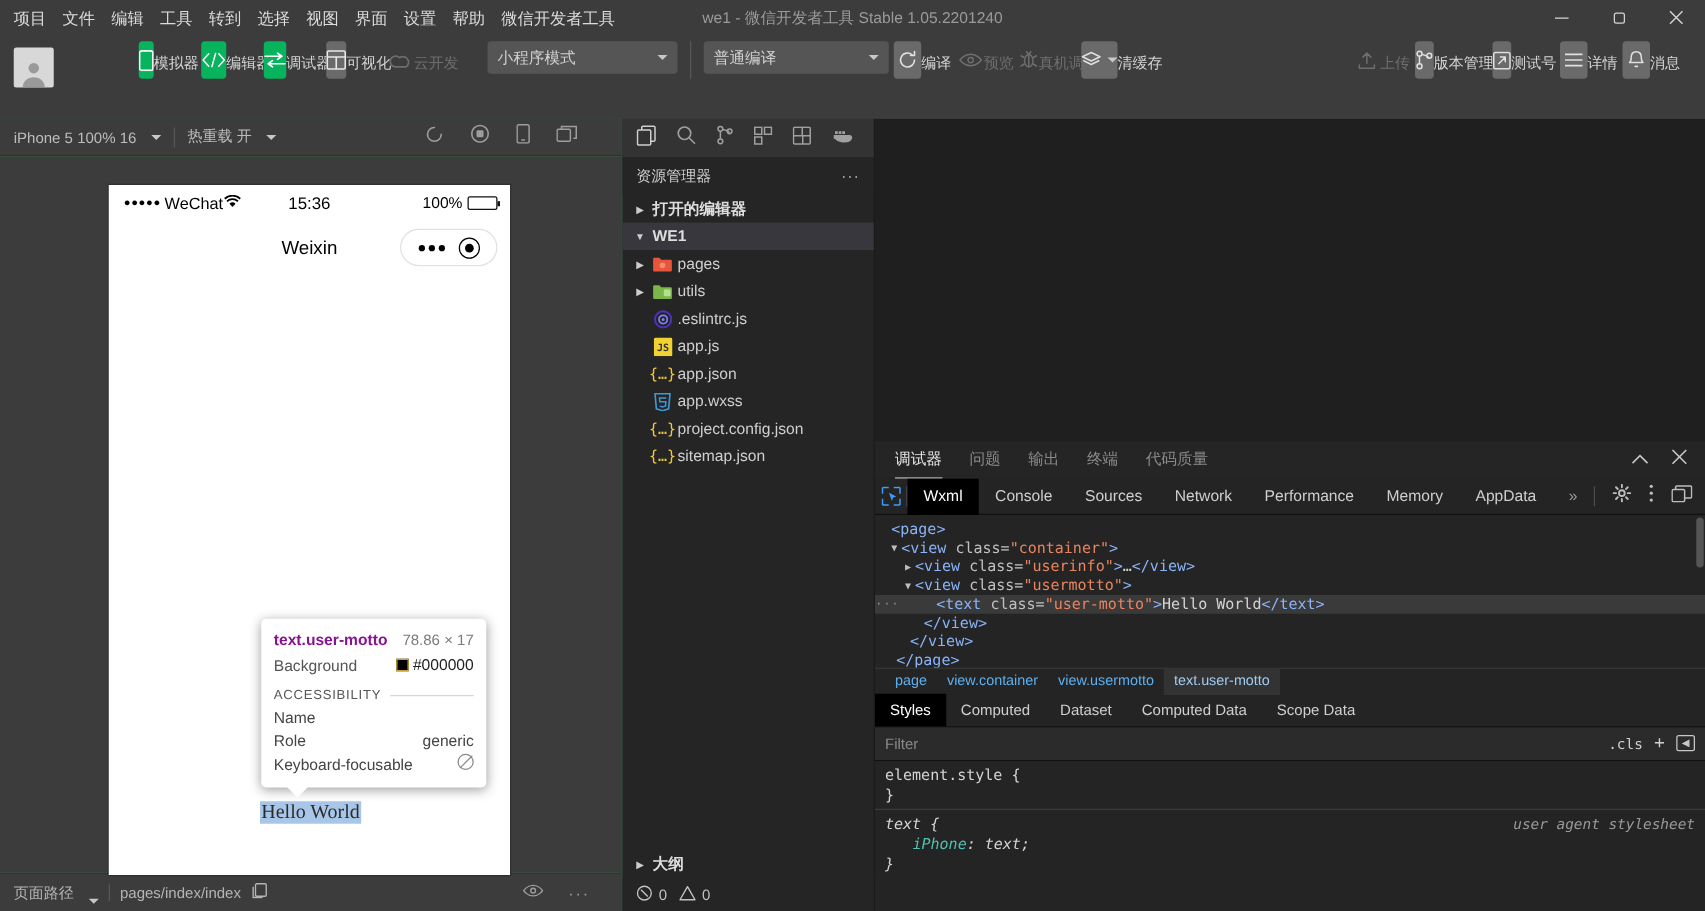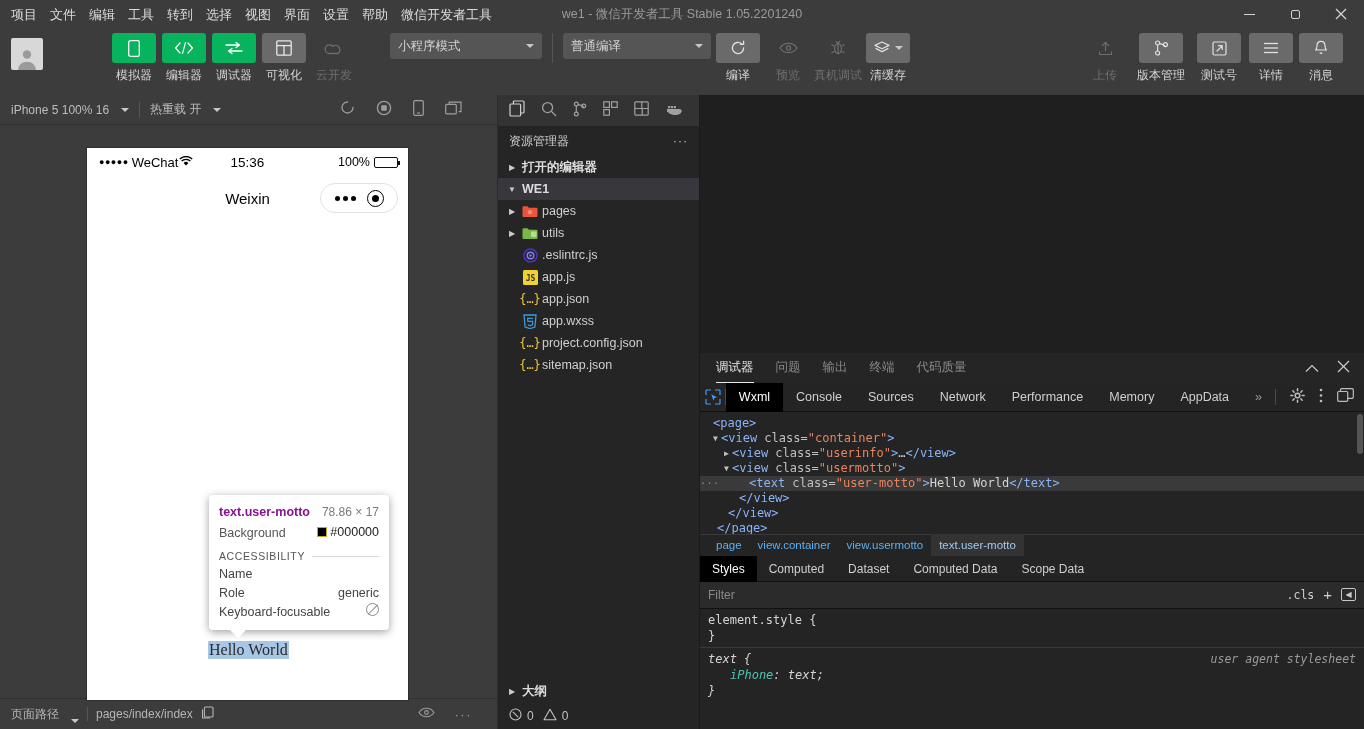--- a/index.html
+++ b/index.html
@@ -17,21 +17,21 @@
   .menu-item{color:#dcdcdc;font-size:13px;line-height:13px;cursor:default;white-space:nowrap;}
   .win-title{position:absolute;left:0;right:0;text-align:center;color:#9a9a9a;font-size:12.5px;pointer-events:none;}
   .win-ctrls{margin-left:auto;display:flex;align-items:center;height:28px;}
   .win-btn{width:46px;height:28px;display:flex;align-items:center;justify-content:center;color:#d4d4d4;}
   .win-btn svg{display:block;}
 
   
   .toolbar{height:67px;background:#3c3c3c;display:flex;align-items:flex-start;position:relative;flex:0 0 67px;padding-top:5px;}
   .avatar{width:32px;height:32px;margin:5px 0 0 11px;background:#d8d8d8;border-radius:2px;display:flex;align-items:flex-end;justify-content:center;overflow:hidden;}
   .tb-group{display:flex;align-items:flex-start;}
-  .tb-btn{width:46px;display:flex;flex-direction:column;align-items:center;margin:0 2px;}
+  .tb-btn{width:46px;display:flex;flex-direction:row;align-items:center;margin:0 2px;}
   .tb-ico{width:44px;height:30px;border-radius:3px;display:flex;align-items:center;justify-content:center;color:#fff;}
   .tb-ico.green{background:#07b35c;}
   .tb-ico.grey{background:#6a6a6a;}
   .tb-ico.flat{background:transparent;}
   .tb-lbl{font-size:12px;color:#d4d4d4;margin-top:4px;white-space:nowrap;}
   .tb-btn.disabled .tb-lbl{color:#6e6e6e;}
   .tb-btn.disabled .tb-ico{color:#6e6e6e;}
   .vsep{width:1px;height:30px;background:#565656;margin:0 10px;align-self:flex-start;}
   .select{height:26px;background:#555;border-radius:3px;display:flex;align-items:center;padding:0 8px;color:#d2d2d2;font-size:12.5px;position:relative;}
   .select .cap{flex:1;white-space:nowrap;}
@@ -121,21 +121,21 @@
   .tline.hl{background:#3a3a3a;padding-left:0;}
   .tline.hl .dots3{width:13px;color:#8a8a8a;font-size:10px;text-align:center;letter-spacing:.5px;}
   .tk{color:#8ab4f8;}
   .ta{color:#c0c0c0;}
   .tv{color:#e8845f;}
   .tt{color:#d4d4d4;}
   .arr{color:#bdbdbd;font-size:8px;width:8px;display:inline-block;}
   .crumbs{height:22px;background:#242424;display:flex;align-items:center;border-top:1px solid #3a3a3a;padding-left:8px;font-size:11.5px;}
   .crumb{padding:0 8px;height:22px;display:flex;align-items:center;color:#5db0f0;}
   .crumb.active{background:#333;color:#9ecbf0;}
-  .stabs{height:26px;background:#242424;display:flex;align-items:flex-start;border-bottom:1px solid #111;}
+  .stabs{height:26px;background:#242424;display:flex;align-items:center;border-bottom:1px solid #111;}
   .stab{height:26px;display:flex;align-items:center;padding:0 12px;font-size:12px;color:#cfcfcf;}
   .stab.active{background:#000;color:#fff;}
   .filterbar{height:27px;background:#2b2b2b;display:flex;align-items:center;border-bottom:1px solid #111;padding:0 8px;gap:9px;}
   .filterbar input{flex:1;background:transparent;border:0;outline:none;color:#ccc;font-size:12px;font-family:"Liberation Sans",sans-serif;}
   .filterbar input::placeholder{color:#8a8a8a;}
   .cls{font-family:"DejaVu Sans Mono",monospace;font-size:11.5px;color:#d0d0d0;}
   .plus{color:#d0d0d0;font-size:15px;line-height:12px;}
   .boxico{width:15px;height:13px;border:1.3px solid #c8c8c8;border-radius:2px;display:flex;align-items:center;justify-content:center;color:#c8c8c8;font-size:8px;}
   .css{flex:1;background:#242424;font-family:"DejaVu Sans Mono","Liberation Mono",monospace;font-size:12px;line-height:16px;color:#d4d4d4;padding-top:3px;overflow:hidden;}
   .cssrule{padding:0 8px;}

